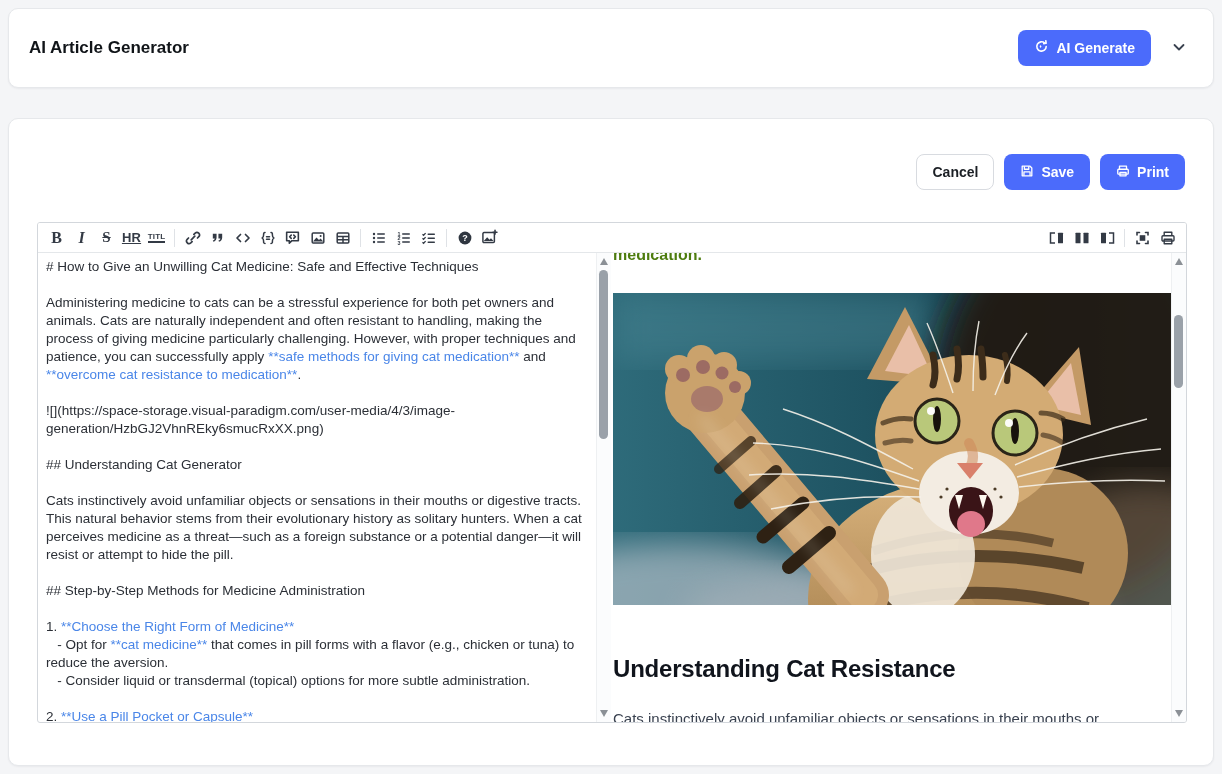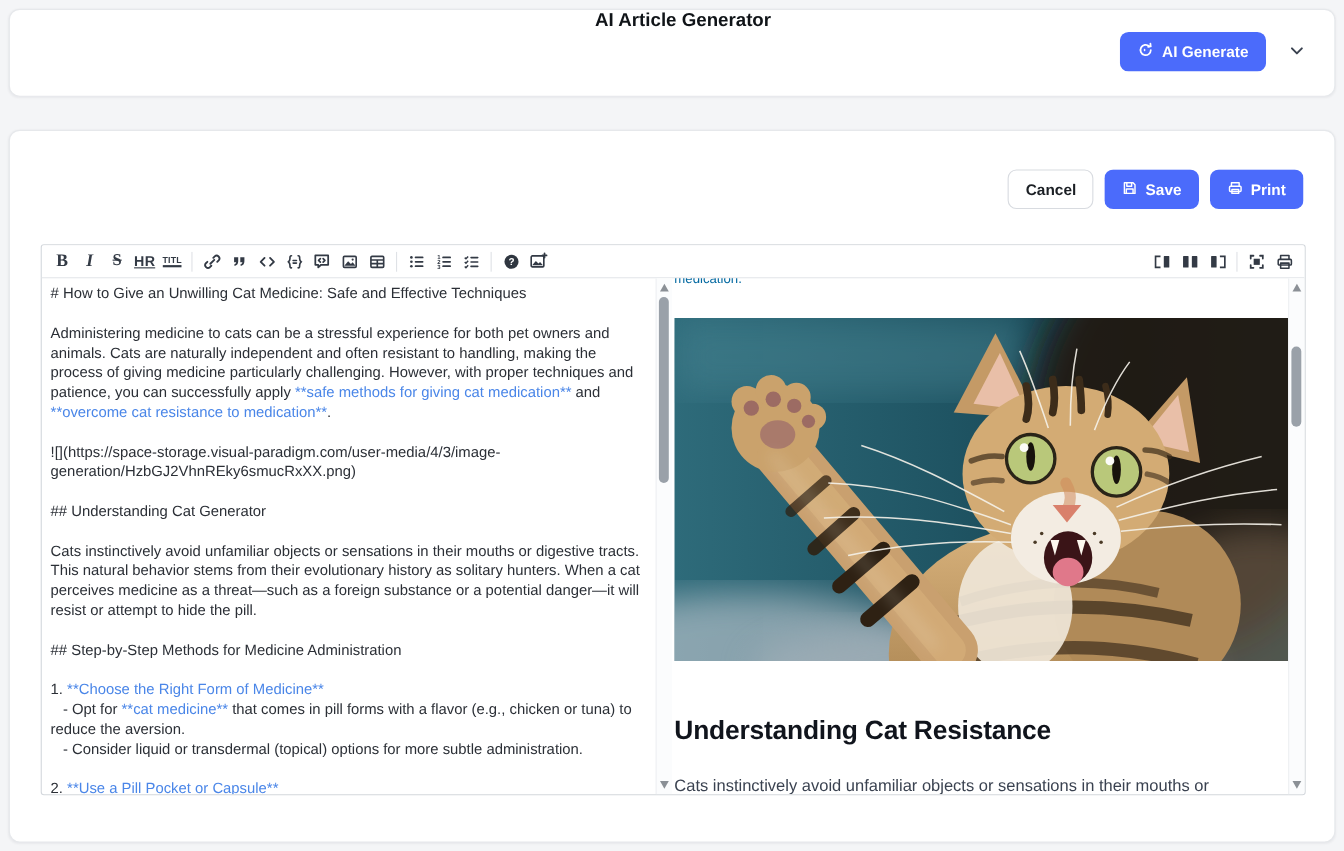--- a/index.html
+++ b/index.html
@@ -10,21 +10,21 @@
     position:relative;
     overflow:hidden;
     color:#17191c;
   }
   .card {
     position:absolute; background:#fff;
     border:1px solid #e6e8eb; border-radius:10px;
     box-shadow:0 1px 2px rgba(16,24,40,.05);
   }
   
-  .header-card { left:8px; top:8px; width:1206px; height:80px; display:flex; align-items:center;flex-direction:column; }
+  .header-card { left:8px; top:8px; width:1206px; height:80px; display:flex; align-items:center; }
   .page-title { margin-left:20px; font-size:17px; font-weight:700; color:#101418; }
   .header-right { margin-left:auto; margin-right:26px; display:flex; align-items:center; gap:20px; }
   .btn {
     display:inline-flex; align-items:center; justify-content:flex-end; gap:7px;
     height:36px; padding:0 15px; border-radius:8px;
     font-size:14px; font-weight:700; cursor:pointer; border:1px solid transparent;
     font-family:"Liberation Sans", sans-serif;
   }
   .btn-primary { background:#4b6bfb; color:#fff; }
   .btn-outline { background:#fff; color:#1b1f24; border-color:#d8dbe0; }
@@ -67,21 +67,21 @@
     width:15px; position:relative; background:#fbfcfd; border-left:1px solid #eef0f2; flex:0 0 auto;
   }
   .sb-up, .sb-down { position:absolute; left:50%; transform:translateX(-50%); width:0; height:0;
     border-left:4px solid transparent; border-right:4px solid transparent; }
   .sb-up { top:5px; border-bottom:7px solid #8b9096; }
   .sb-down { bottom:5px; border-top:7px solid #8b9096; }
   .sb-thumb { position:absolute; left:2px; width:9px; background:#9aa1a9; border-radius:5px; }
   .ed-thumb { top:17px; height:169px; }
   .pv-thumb { top:62px; height:73px; }
   .preview-pane { width:561px; height:100%; overflow:hidden; padding-left:2px; position:relative; }
-  .pv-bold-clip { margin-top:-7px; font-size:12px; font-weight:400; color:#0369a1; }
+  .pv-bold-clip { margin-top:-7px; font-size:16px; font-weight:700; color:#4d7c0f; }
   .pv-image { margin-top:29px; width:559px; height:312px; }
   .pv-heading { margin-top:50px; font-size:24px; font-weight:800; color:#10141c; letter-spacing:-.2px; }
   .pv-para { margin-top:26px; font-size:15px; line-height:20px; color:#3a4250; }
 </style>
 </head>
 <body>
 
 <div class="card header-card">
   <div class="page-title">AI Article Generator</div>
   <div class="header-right">

